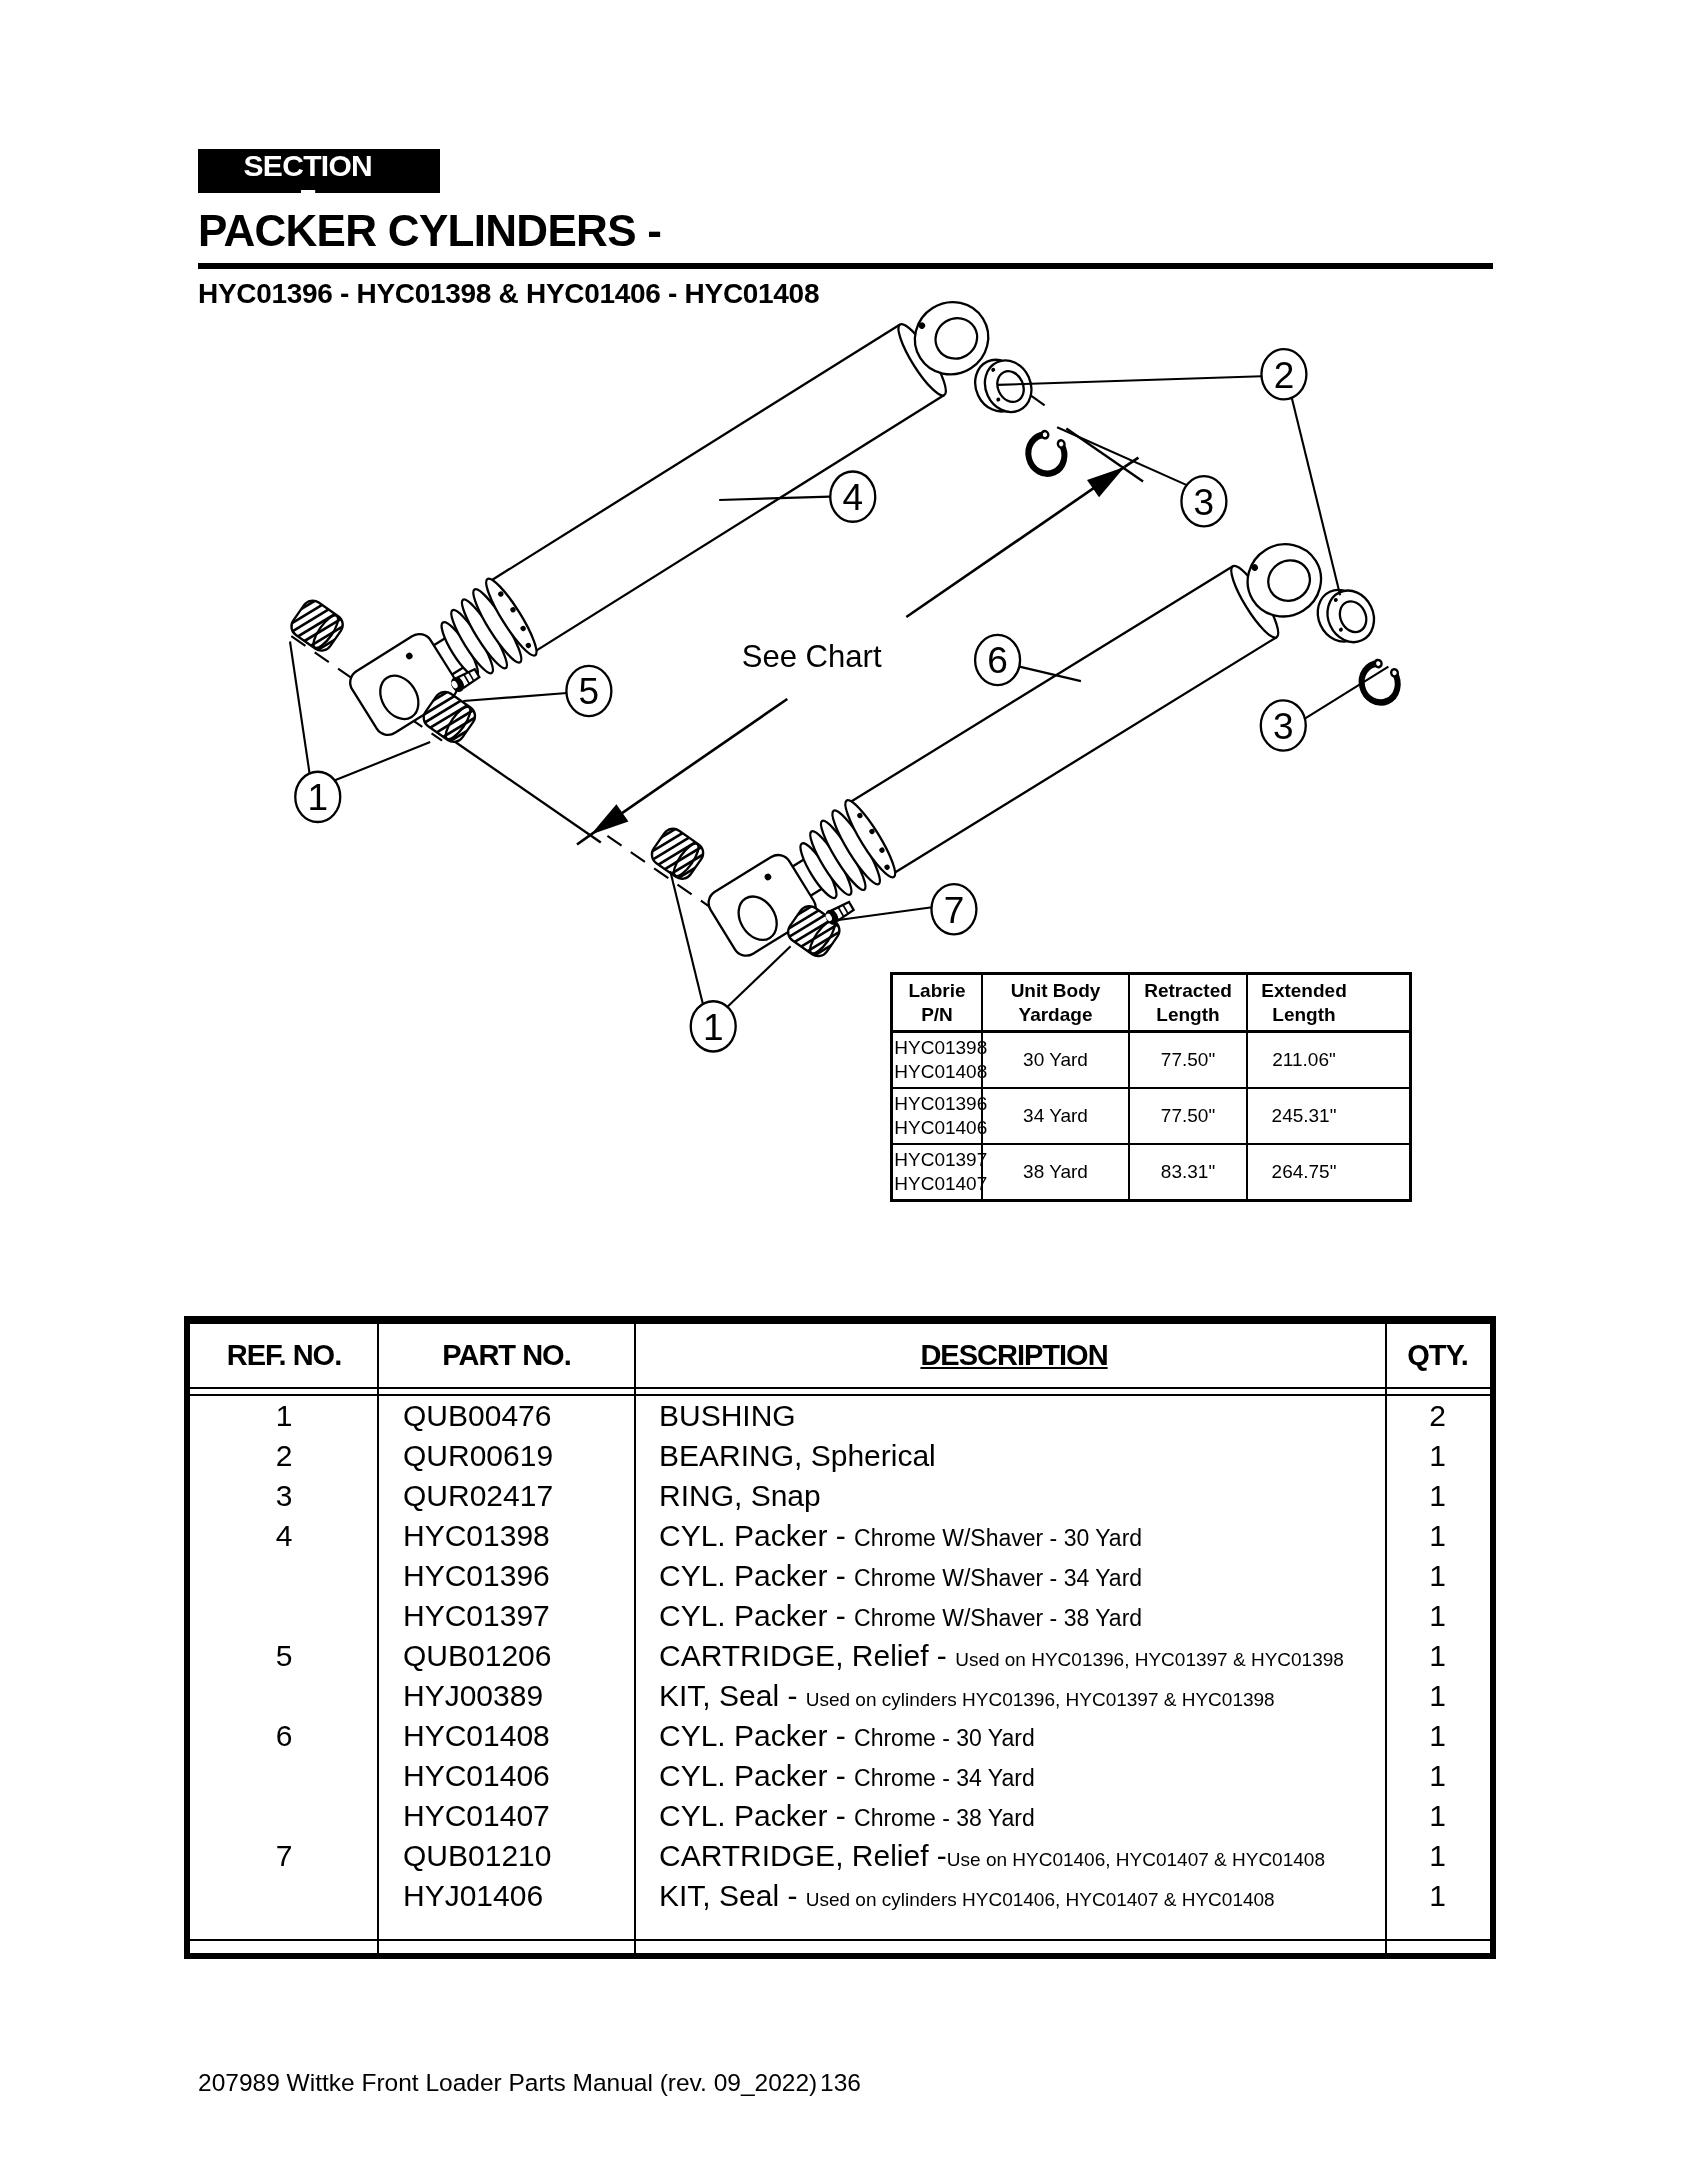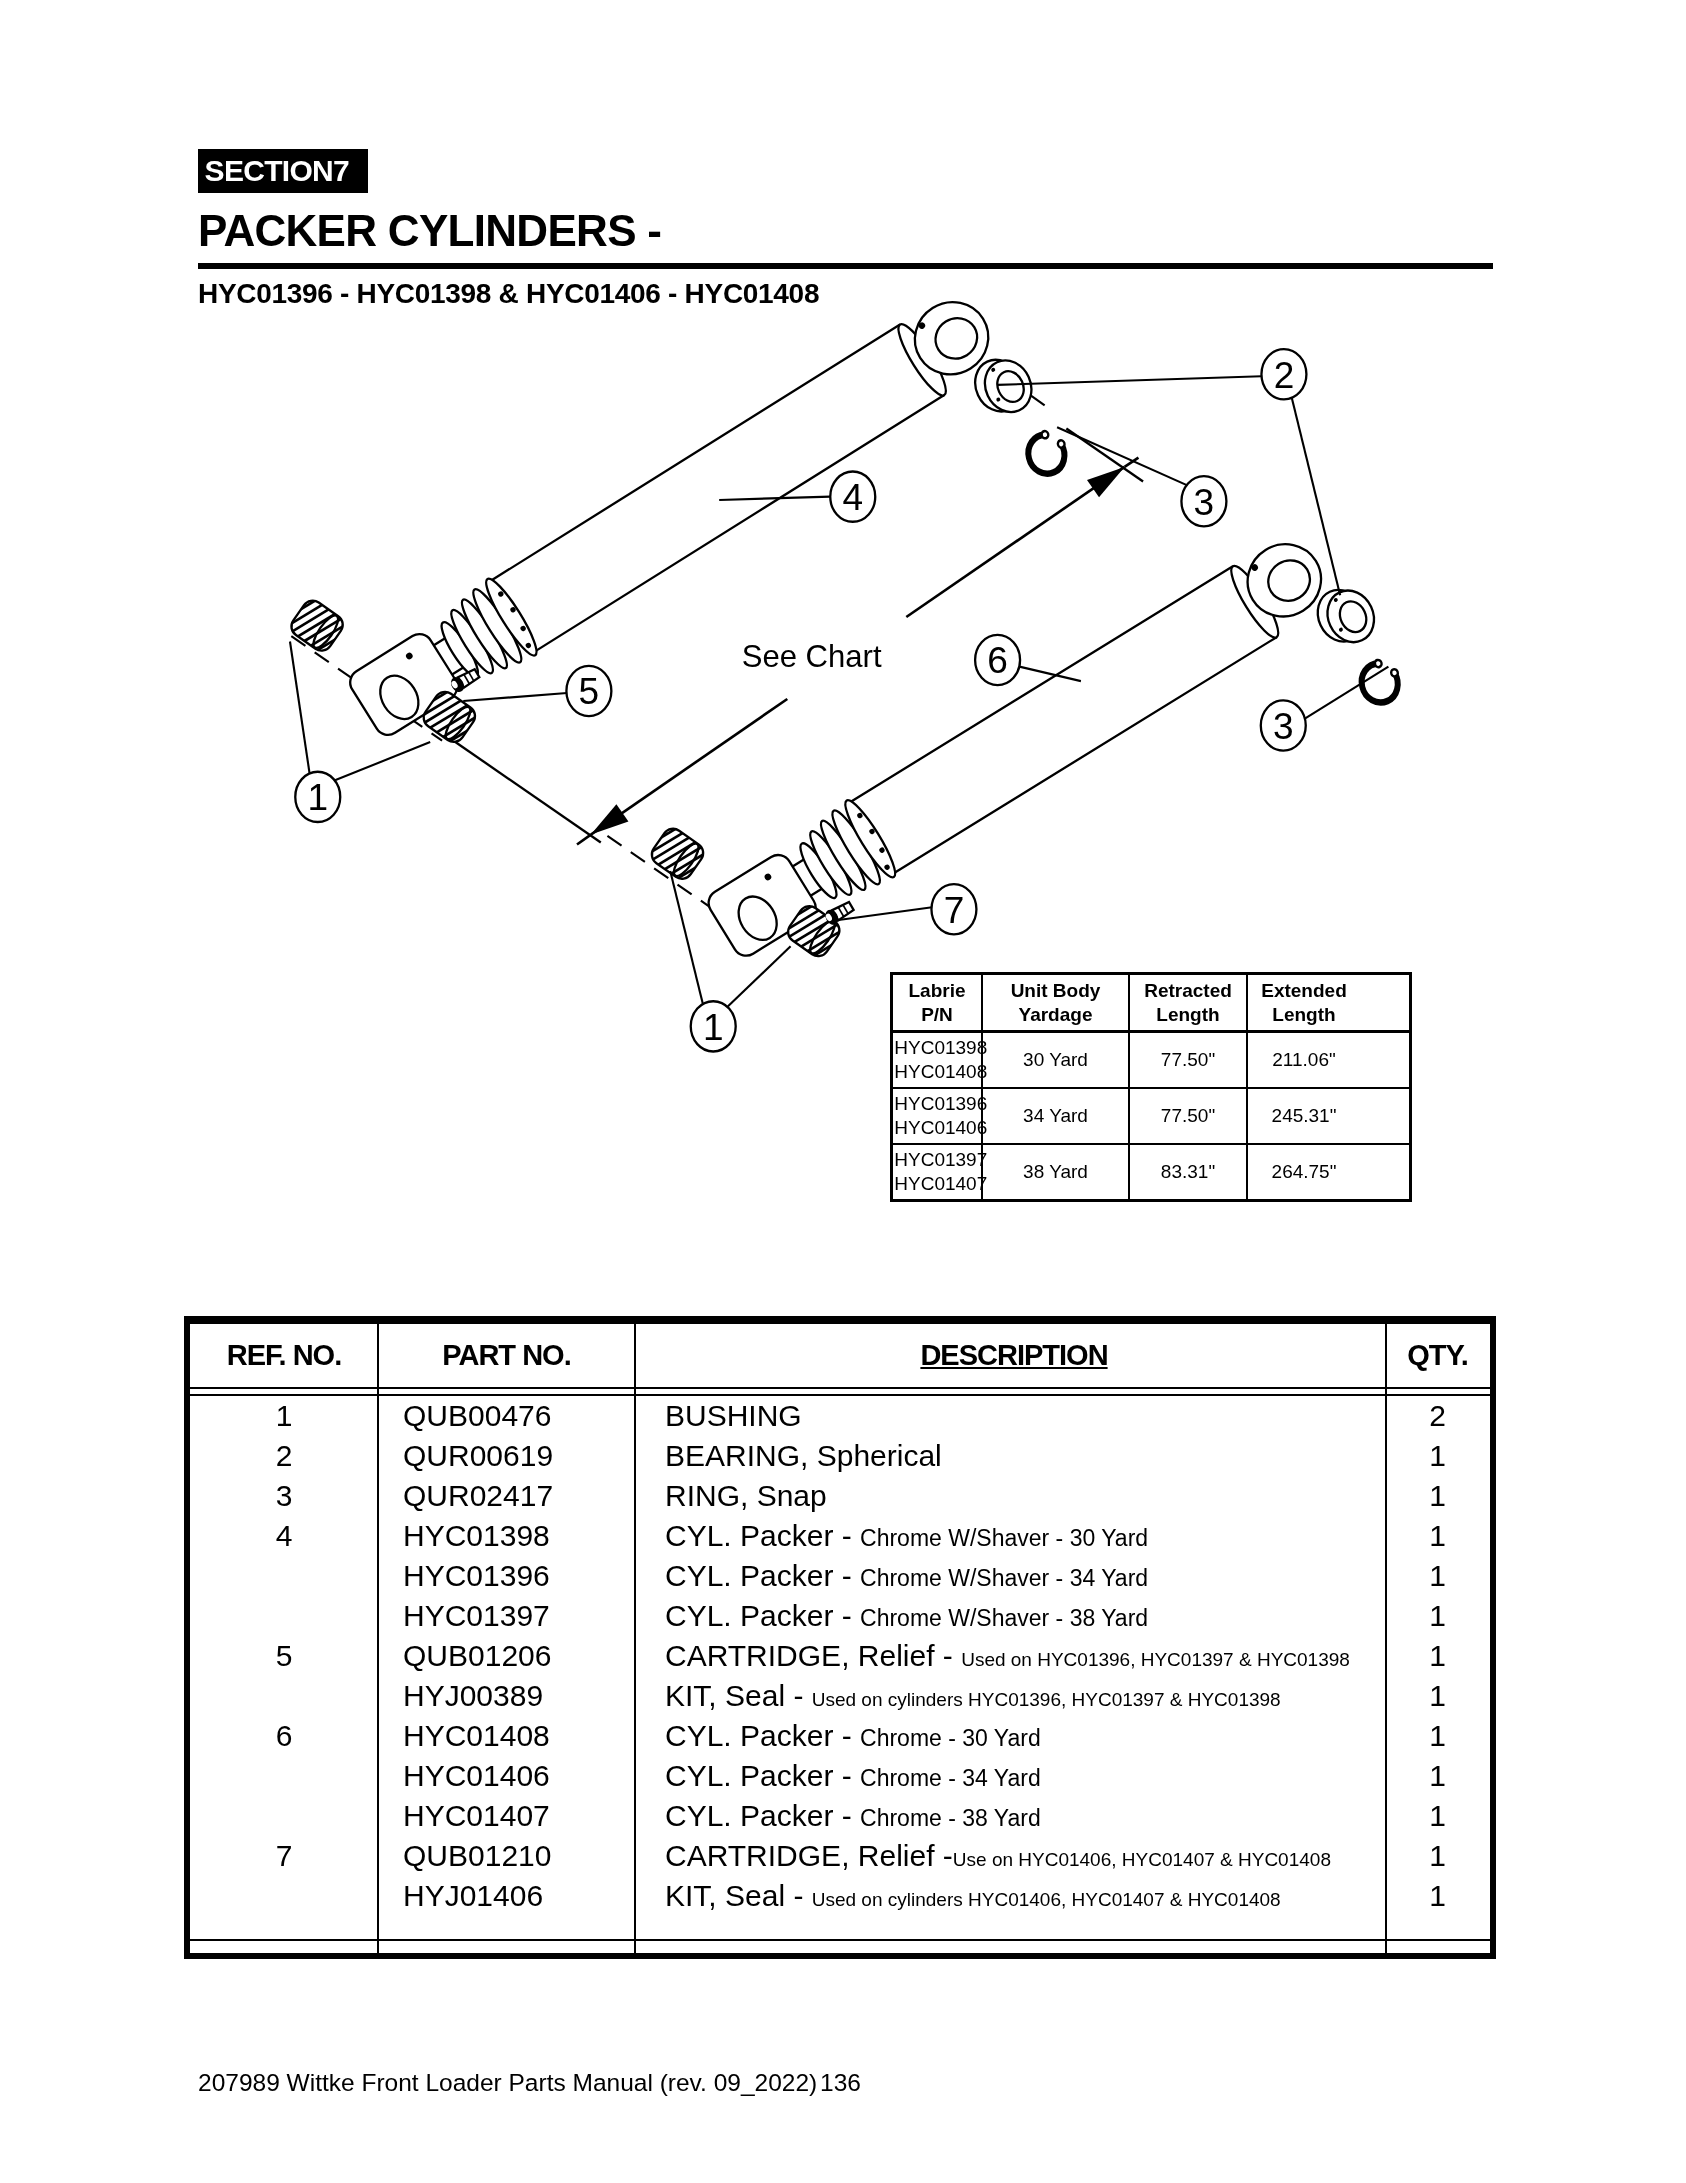--- a/index.html
+++ b/index.html
@@ -2,23 +2,23 @@
 <html style="font-size:10.6px"><head>
 <meta charset="utf-8">
 <style>
   html,body{margin:0;padding:0;}
   body{
     width:1687px;height:2183px;position:relative;background:#fff;color:#000;
     font-family:"Liberation Sans",sans-serif;overflow:hidden;
   }
   
   .section-box{
-    position:absolute;left:198px;top:149px;width:170px;height:44px;background:#000;
+    position:absolute;left:198px;top:149px;width:242px;height:44px;background:#000;
     display:flex;align-items:center;justify-content:space-between;
-    padding:0 29px 0 6.6px;box-sizing:border-box;
+    padding:0 29px 0 6.6px;box-sizing:border-box;flex-direction:column;
   }
   .section-box span{color:#fff;font-size:30px;font-weight:bold;letter-spacing:-0.7px;}
   .title-row{
     position:absolute;left:198px;top:206px;display:flex;align-items:baseline;gap:22px;white-space:nowrap;flex-direction:column;
   }
   .title-main{font-size:44px;font-weight:bold;letter-spacing:-0.7px;}
   .title-sub{font-size:28px;font-weight:bold;letter-spacing:-0.3px;}
   .title-rule{position:absolute;left:198px;top:263px;width:1295px;height:6px;background:#000;}
   
   #diagram{position:absolute;left:0;top:0;width:1687px;height:2183px;}
@@ -55,21 +55,21 @@
     border:6px solid #000;border-top-width:8.6px;background:#fff;
   }
   .pt-header{display:flex;height:63px;align-items:center;}
   .pt-header .pth{font-size:29px;font-weight:bold;letter-spacing:-1px;text-align:center;}
   .dbl-line{height:2px;background:#000;}
   .dbl-gap{height:4.6px;background:#fff;}
   .vline{position:absolute;top:0;bottom:0;width:2px;background:#000;}
   .v1{left:187px;} .v2{left:444px;} .v3{left:1195px;}
   .col-ref{width:188px;text-align:center;}
   .col-part{width:257px;padding-left:25px;box-sizing:border-box;}
-  .col-desc{flex:1;padding-left:30px;box-sizing:border-box;}
+  .col-desc{flex:1;padding-left:24px;box-sizing:border-box;}
   .col-qty{width:105px;text-align:center;}
   .pt-body{position:relative;}
   .prow{display:flex;height:40px;align-items:center;}
   .prow .cell{font-size:30px;white-space:nowrap;}
   .desc-detail-md{font-size:23px;}
   .desc-detail-sm{font-size:19px;}
   .pt-bottomline{position:absolute;left:0;right:0;bottom:12px;height:2px;background:#000;}
   
   .footer-text{position:absolute;left:198px;top:2069px;font-size:24.5px;}
   .footer-page{position:absolute;left:820px;top:2069px;font-size:24.5px;}

